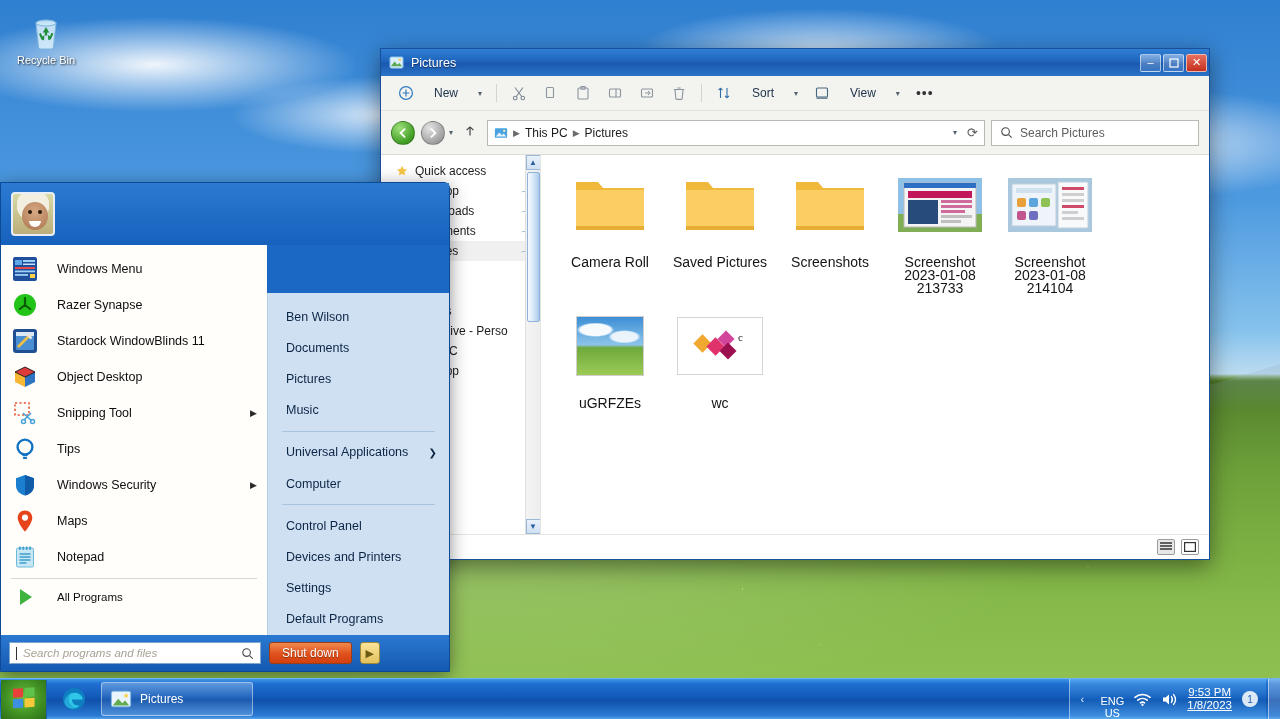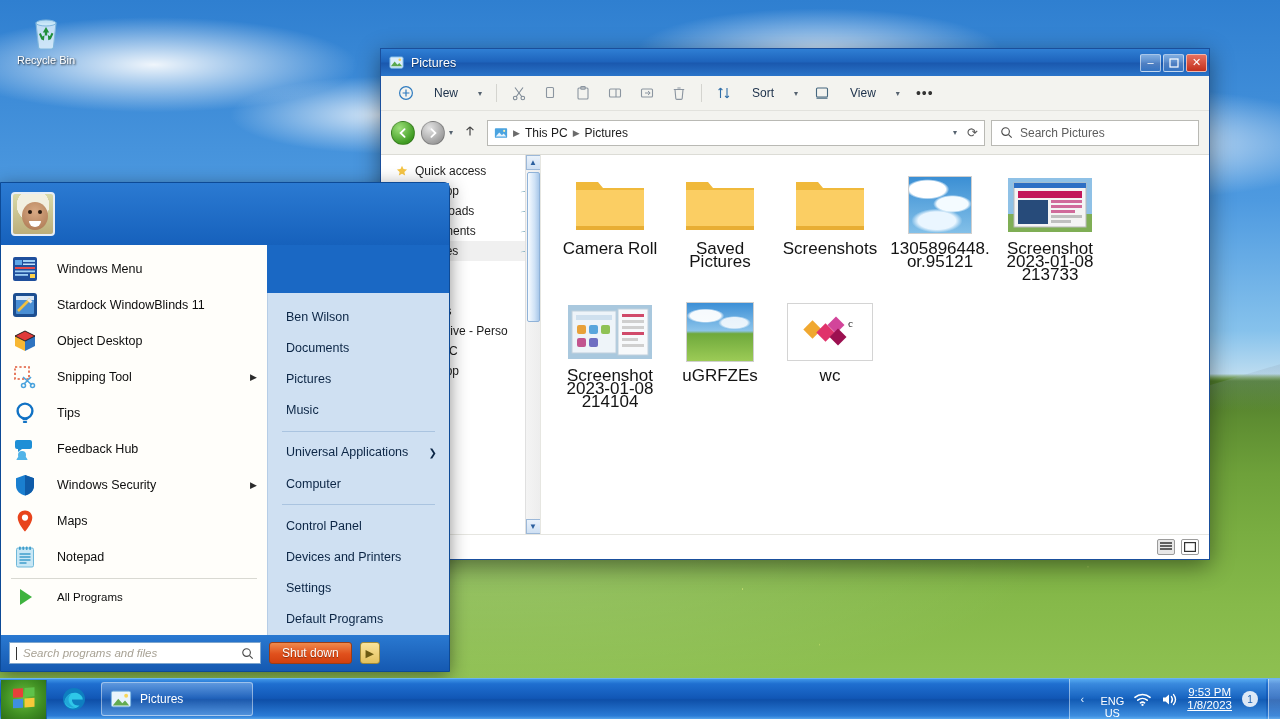--- a/index.html
+++ b/index.html
@@ -173,21 +173,21 @@
   #content {
     flex: 1; background: #fff; position: relative; overflow: hidden;
     padding: 14px 8px 0 14px;
   }
   #filegrid { display: flex; flex-wrap: wrap; align-content: flex-start; }
   .file-item {
     width: 110px; padding: 4px 2px 6px; margin: 0 0 8px 0;
     text-align: center; cursor: pointer; border: 1px solid transparent;
   }
   .file-thumb { height: 62px; display: flex; align-items: center; justify-content: center; }
-  .file-name { font-size: 17px; color: #141414; line-height: 13px; margin-top: 6px; word-wrap: break-word; }
+  .file-name { font-size: 14px; color: #141414; line-height: 13px; margin-top: 20px; word-wrap: break-word; }
 
   #statusbar {
     height: 25px; flex: 0 0 25px; background: #fff;
     border-top: 1px solid #e6e6e1;
     display: flex; align-items: center; justify-content: flex-end;
     padding: 0 10px; gap: 6px;
   }
   .view-toggle {
     width: 18px; height: 16px; border: 1px solid #9b9b9b; border-radius: 2px;
     display:flex; align-items:center; justify-content:center; cursor: pointer;
@@ -589,31 +589,20 @@
             <div class="file-thumb">
               <svg width="74" height="58" viewBox="0 0 74 58">
                 <path d="M3 6h22l5 6h41v42H3z" fill="#f0b93b"></path>
                 <path d="M3 14h68v40H3z" fill="#fbce63"></path>
                 <path d="M3 50h68v4H3z" fill="#e8ae33"></path>
               </svg>
             </div>
             <div class="file-name">Screenshots</div>
           </div>
 
-          <div class="file-item">
-            <div class="file-thumb">
-              <div style="width:64px;height:58px;border:1px solid #cfcfcf;
-                background:
-                  radial-gradient(ellipse 30px 14px at 30% 22%, #fff 0 60%, rgba(255,255,255,0) 72%),
-                  radial-gradient(ellipse 26px 12px at 70% 48%, #f4fbff 0 60%, rgba(255,255,255,0) 74%),
-                  radial-gradient(ellipse 34px 16px at 45% 78%, #eaf6ff 0 55%, rgba(255,255,255,0) 75%),
-                  linear-gradient(to bottom,#3b8fd4,#83c0e8);"></div>
-            </div>
-            <div class="file-name">1305896448.or.95121</div>
-          </div>
 
           <div class="file-item">
             <div class="file-thumb">
               <svg width="84" height="54" viewBox="0 0 84 54">
                 <rect width="84" height="54" fill="#8fc1e6"></rect>
                 <rect y="36" width="84" height="18" fill="#7fae55"></rect>
                 <rect x="6" y="5" width="72" height="44" fill="#f4f4f4" stroke="#b9b9b9"></rect>
                 <rect x="6" y="5" width="72" height="5" fill="#2d6fc4"></rect>
                 <rect x="10" y="13" width="64" height="7" fill="#c2185b"></rect>
                 <rect x="10" y="22" width="30" height="24" fill="#274b7a"></rect>
@@ -716,20 +705,27 @@
             <rect x="10" y="3" width="12" height="2" fill="#9ed0f5"></rect>
             <rect x="10" y="6.5" width="12" height="1.5" fill="#c4e3fb"></rect>
             <rect x="2" y="10" width="20" height="2" fill="#e54b4b"></rect>
             <rect x="2" y="13.5" width="20" height="1.8" fill="#9ed0f5"></rect>
             <rect x="2" y="17" width="13" height="1.8" fill="#9ed0f5"></rect>
             <rect x="17" y="17" width="5" height="4" fill="#ffd24a"></rect>
           </svg>
           <span>Windows Menu</span>
         </div>
 
+        <div class="sm-app">
+          <svg class="appicon" viewBox="0 0 24 24">
+            <circle cx="12" cy="12" r="11" fill="#22c417"></circle>
+            <path d="M12 5v6M12 12L6.8 16M12 12l5.2 4" stroke="#0c5a06" stroke-width="2.2" fill="none" stroke-linecap="round"></path>
+          </svg>
+          <span>Razer Synapse</span>
+        </div>
 
         <div class="sm-app">
           <svg class="appicon" viewBox="0 0 24 24">
             <rect width="24" height="24" rx="3" fill="#1d4f91"></rect>
             <rect x="3" y="3" width="18" height="18" rx="1" fill="#4a8fd4"></rect>
             <rect x="3" y="3" width="18" height="4" fill="#dbe9f7"></rect>
             <path d="M5 18 L17 6" stroke="#f0c040" stroke-width="2.6"></path>
             <path d="M16 5 l3.5 3.5 -2 2 -3.5 -3.5z" fill="#e8e8e8"></path>
           </svg>
           <span>Stardock WindowBlinds 11</span>
@@ -758,28 +754,20 @@
 
         <div class="sm-app">
           <svg class="appicon" viewBox="0 0 24 24">
             <circle cx="12" cy="10" r="7.4" fill="none" stroke="#1172c4" stroke-width="2.4"></circle>
             <rect x="9.4" y="17" width="5.2" height="2.2" rx="1" fill="#1172c4"></rect>
             <rect x="9.8" y="20" width="4.4" height="2" rx="1" fill="#1172c4"></rect>
           </svg>
           <span>Tips</span>
         </div>
 
-        <div class="sm-app">
-          <svg class="appicon" viewBox="0 0 24 24">
-            <path d="M4 3h13a2 2 0 0 1 2 2v5a2 2 0 0 1-2 2H9l-4 3V12H4a2 2 0 0 1-2-2V5a2 2 0 0 1 2-2z" fill="#1e8fd6"></path>
-            <circle cx="9" cy="18" r="4" fill="#52b4e8"></circle>
-            <path d="M3.4 23a5.8 5.8 0 0 1 11.2 0z" fill="#52b4e8"></path>
-          </svg>
-          <span>Feedback Hub</span>
-        </div>
 
         <div class="sm-app">
           <svg class="appicon" viewBox="0 0 24 24">
             <path d="M12 2 L21 5.2 v7.3 C21 18 16.8 21.4 12 22.6 7.2 21.4 3 18 3 12.5V5.2z" fill="#1a7fd0"></path>
             <path d="M12 2 L21 5.2 v7.3 C21 18 16.8 21.4 12 22.6z" fill="#0f5ba8"></path>
           </svg>
           <span>Windows Security</span>
           <span class="arr">▶</span>
         </div>
 

